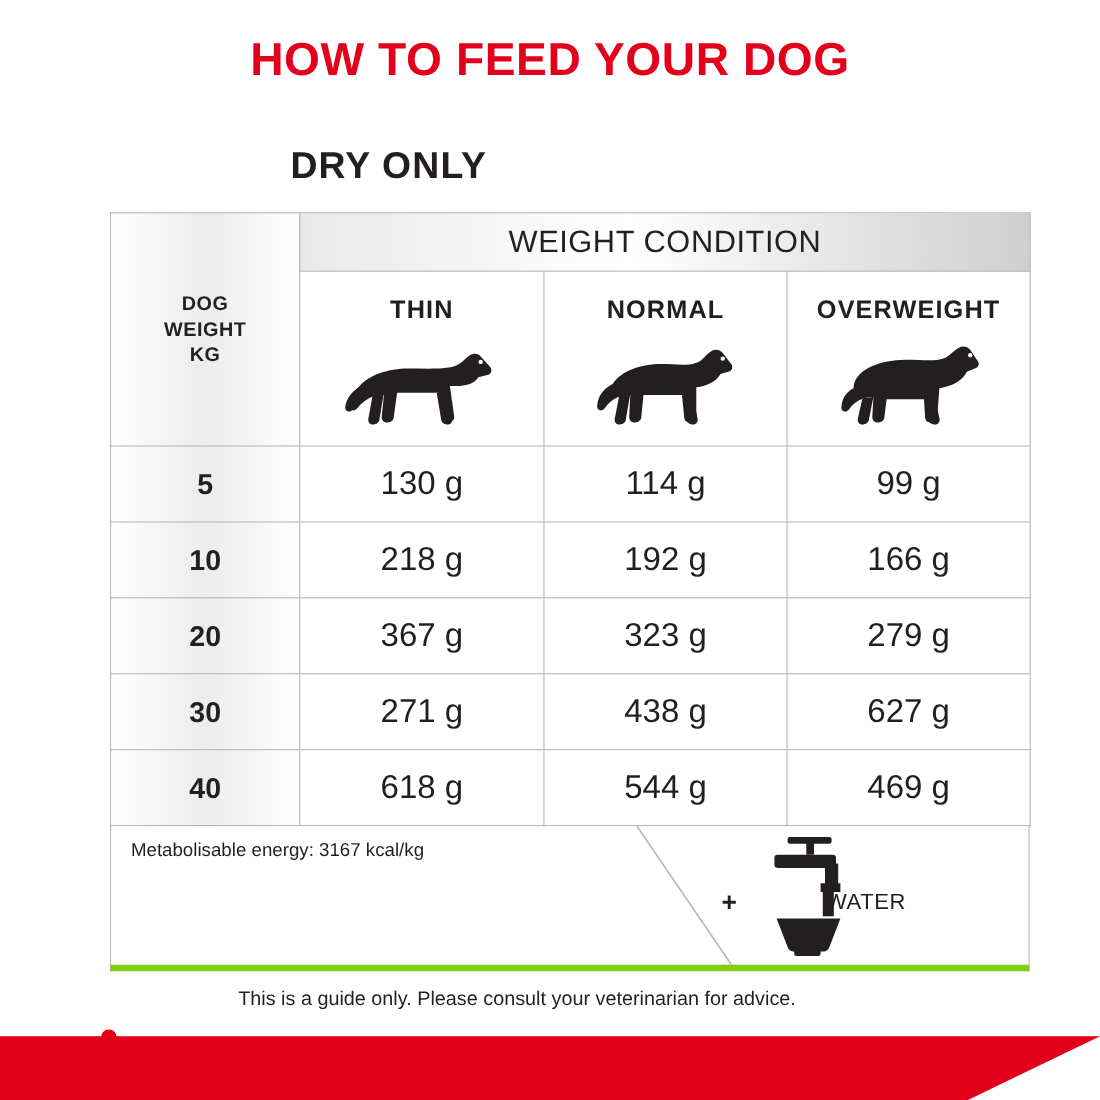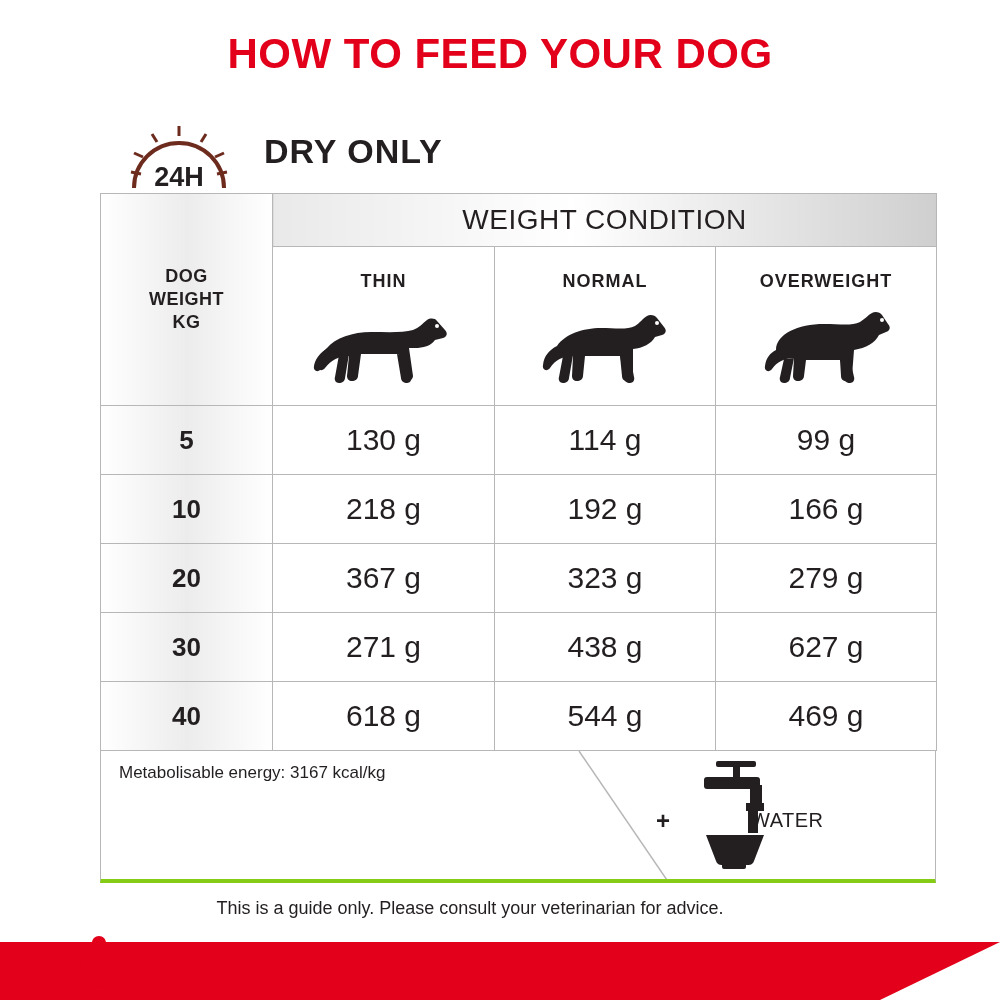--- a/index.html
+++ b/index.html
@@ -84,21 +84,21 @@
     font-weight: bold;
     line-height: 1.28;
     letter-spacing: 0.5px;
     width: 172px;
   }
   .cond-head {
     height: 158px;
     background: #ffffff;
   }
   .cond-label {
-    font-size: 18px;
+    font-size: 23px;
     font-weight: bold;
     letter-spacing: 1px;
     display: block;
     margin-top: 8px;
     margin-bottom: 6px;
   }
   .dog-icon { display: block; margin: 0 auto; }
   td.val {
     font-size: 30px;
     height: 68px;
@@ -111,21 +111,21 @@
   }
   tr.first-data td { border-top: 1px solid #b7b7b7; }
 
   
   .footer-row {
     position: relative;
     width: 836px;
     height: 132px;
     border-left: 1px solid #b7b7b7;
     border-right: 1px solid #b7b7b7;
-    border-bottom: 4px solid #84cc16;
+    border-bottom: 6px solid #84cc16;
     box-sizing: border-box;
     overflow: hidden;
   }
   .me-text {
     position: absolute;
     left: 18px;
     top: 12px;
     font-size: 17px;
     color: #231f20;
   }
@@ -195,37 +195,20 @@
     height: 60px;
   }
 </style>
 </head>
 <body>
 
 <div class="page">
 
   <div class="title">HOW TO FEED YOUR DOG</div>
 
-  <div class="badge">
-    <svg viewBox="0 0 122 72" width="122" height="72" aria-hidden="true">
-      <g stroke="#6d2b1e" stroke-width="4" fill="none">
-        <path d="M16 68 A45 45 0 0 1 106 68"></path>
-      </g>
-      <g stroke="#6d2b1e" stroke-width="3">
-        <line x1="61" y1="6" x2="61" y2="16"></line>
-        <line x1="34" y1="14" x2="39" y2="22"></line>
-        <line x1="88" y1="14" x2="83" y2="22"></line>
-        <line x1="16" y1="33" x2="25" y2="37"></line>
-        <line x1="106" y1="33" x2="97" y2="37"></line>
-        <line x1="13" y1="52" x2="23" y2="54"></line>
-        <line x1="109" y1="52" x2="99" y2="54"></line>
-      </g>
-      <text x="61" y="66" text-anchor="middle" font-family="Liberation Sans, sans-serif" font-size="27" font-weight="bold" fill="#231f20">24H</text>
-    </svg>
-  </div>
 
   <div class="dry-only">DRY ONLY</div>
 
   <div class="table-wrap">
     <table class="feed">
       <colgroup>
         <col style="width:172px">
         <col style="width:222px">
         <col style="width:221px">
         <col style="width:221px">

